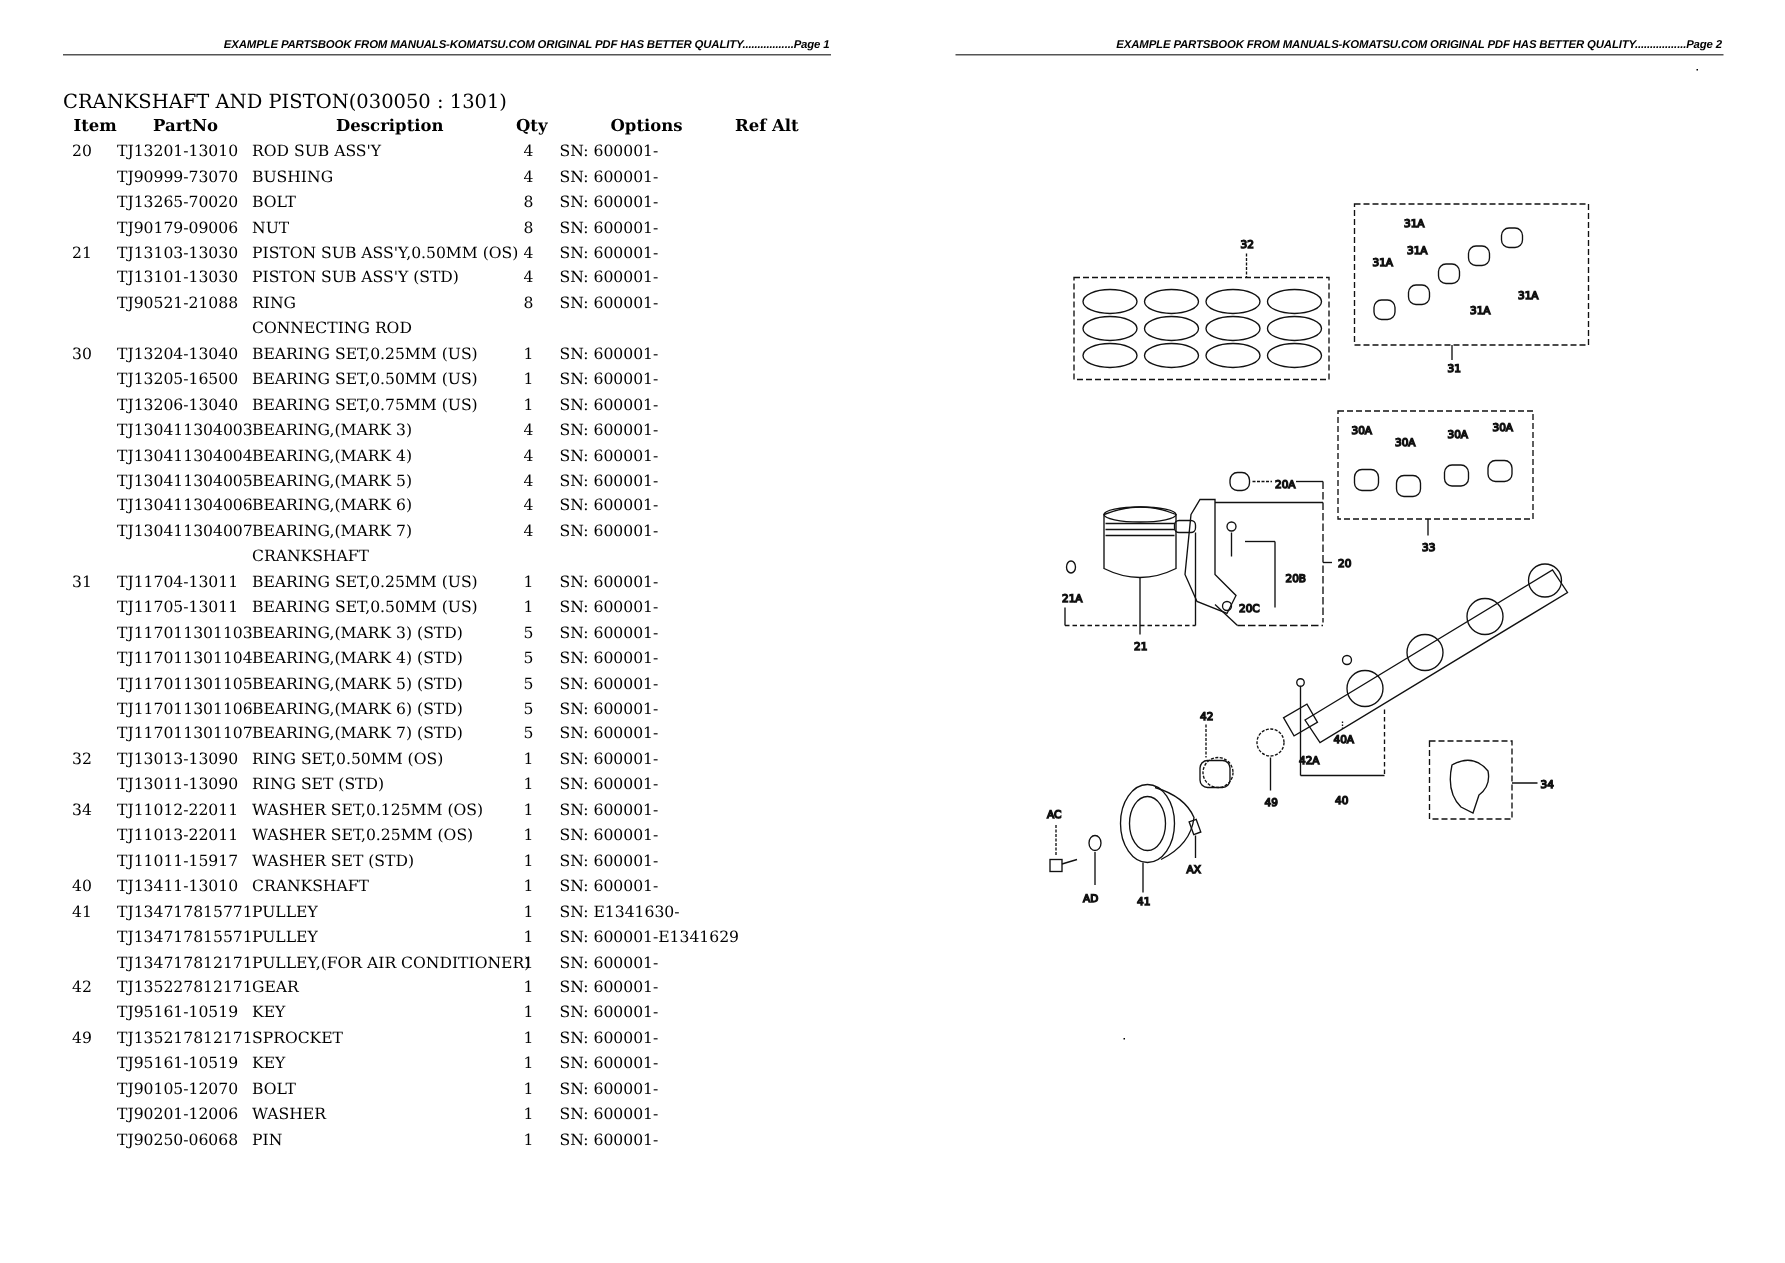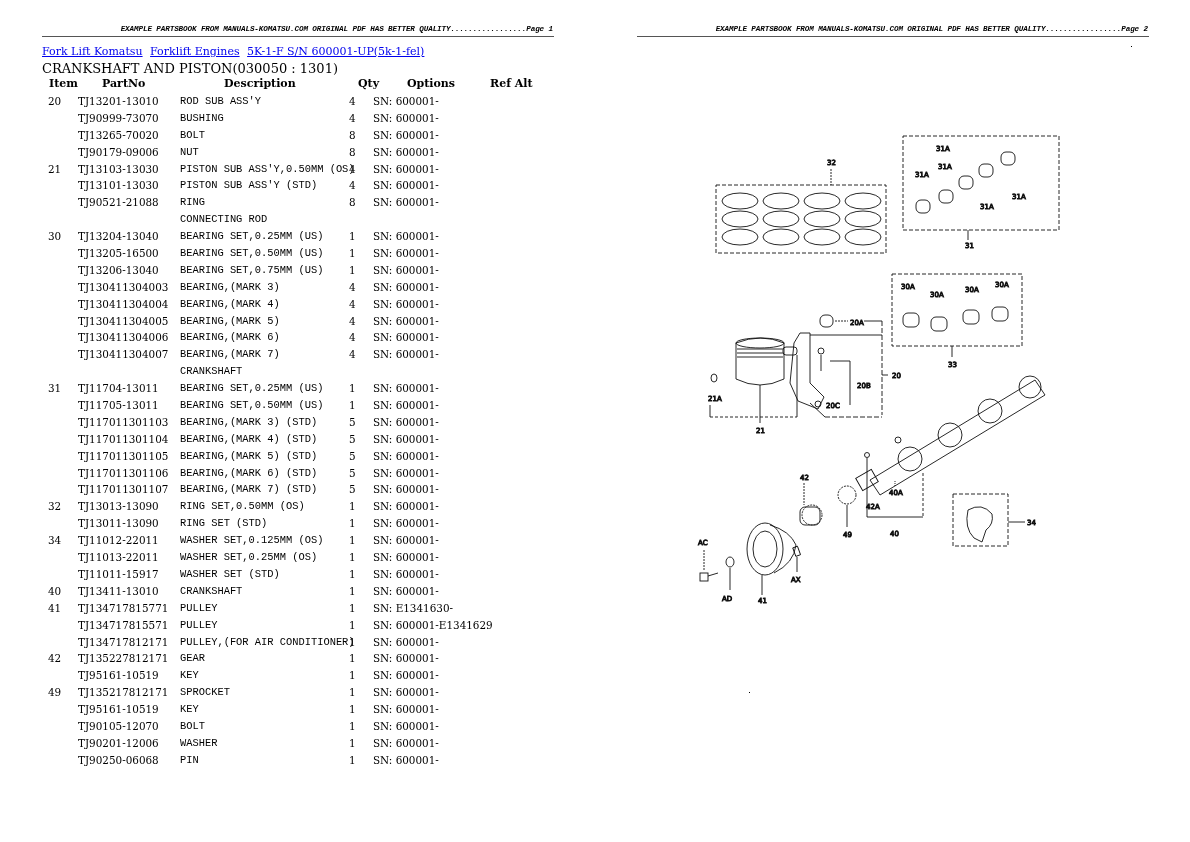--- a/index.html
+++ b/index.html
@@ -1,61 +1,56 @@
 <!DOCTYPE html>
 <html><head>
 <meta charset="utf-8">
 <style>
   html, body { margin:0; padding:0; background:#ffffff; }
   body { width:1190px; height:842px; position:relative; overflow:hidden;
          font-family:"DejaVu Serif","Liberation Serif",serif; color:#000; }
   .page { position:absolute; top:0; height:842px; }
   .page1 { left:0; width:595px; }
   .page2 { left:595px; width:595px; }
-  .hdr { position:absolute; top:25px; font-family:Liberation Mono, monospace; font-style:italic; font-weight:bold;
+  .hdr { position:absolute; top:25px; font-family:Liberation Sans, sans-serif; font-style:italic; font-weight:bold;
          font-size:7.6px; letter-spacing:-0.1px; white-space:nowrap; text-align:right; }
   .page1 .hdr { left:42px; width:511px; }
   .page2 .hdr { left:42px; width:511px; }
   .hdr-rule { position:absolute; top:36px; height:0; border-top:1px solid #555; }
   .page1 .hdr-rule { left:42px; width:512px; }
   .page2 .hdr-rule { left:42px; width:512px; }
   .breadcrumb { position:absolute; left:42px; top:45px; font-size:11px; white-space:nowrap; }
   .breadcrumb a { color:#0000ee; text-decoration:underline; margin-right:4px; }
   .section-title { position:absolute; left:42px; top:61px; font-size:13px; white-space:nowrap; }
   .col-head { position:absolute; top:77px; font-size:11px; font-weight:bold; white-space:nowrap; }
   .rows { position:absolute; left:0; top:94px; width:595px; }
   .row { position:relative; height:16.9px; font-size:10.4px; white-space:nowrap; }
   .row span { position:absolute; top:1px; }
   .c-item { left:48px; }
   .c-part { left:78px;text-align:right; }
-  .c-desc { left:180px;font-family:Liberation Mono, monospace; }
+  .c-desc { left:168px; }
   .c-qty { left:349px; }
   .c-opt { left:373px; }
   .dot { position:absolute; width:1px; height:1px; background:#000; }
   svg.diagram { position:absolute; left:95px; top:125px; }
   svg text { font-family:"DejaVu Sans","Liberation Sans",sans-serif; font-size:7px; fill:#111; }
 </style>
 </head>
 <body>
 
 <div class="page page1">
   <div class="hdr">EXAMPLE PARTSBOOK FROM MANUALS-KOMATSU.COM ORIGINAL PDF HAS BETTER QUALITY.................Page 1</div>
   <div class="hdr-rule"></div>
 
-  <div class="breadcrumb">
-    <a>Fork Lift Komatsu</a>
-    <a>Forklift Engines</a>
-    <a>5K-1-F S/N 600001-UP(5k-1-fel)</a>
-  </div>
   <div class="section-title">CRANKSHAFT AND PISTON(030050 : 1301)</div>
 
   <span class="col-head" style="left:49px">Item</span>
   <span class="col-head" style="left:102px">PartNo</span>
   <span class="col-head" style="left:224px">Description</span>
-  <span class="col-head" style="left:358px">Qty</span>
+  <span class="col-head" style="left:344px">Qty</span>
   <span class="col-head" style="left:407px">Options</span>
   <span class="col-head" style="left:490px">Ref Alt</span>
 
   <div class="rows" id="rows">
       <div class="row">
         <span class="c-item">20</span>
         <span class="c-part">TJ13201-13010</span>
         <span class="c-desc">ROD SUB ASS'Y</span>
         <span class="c-qty">4</span>
         <span class="c-opt">SN: 600001-</span>

